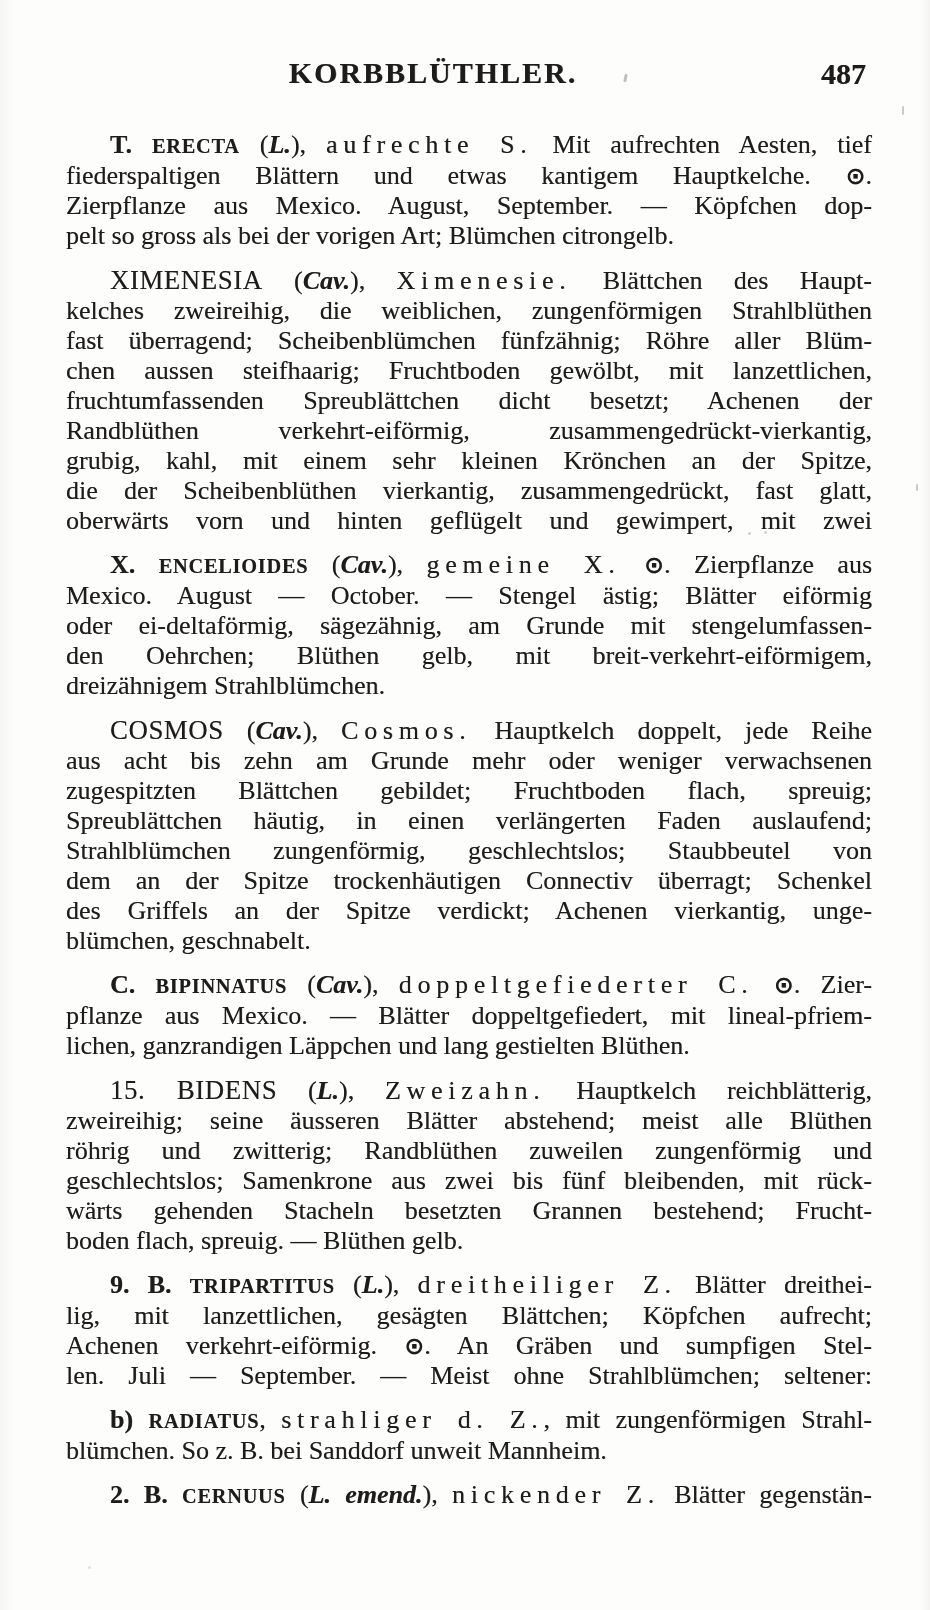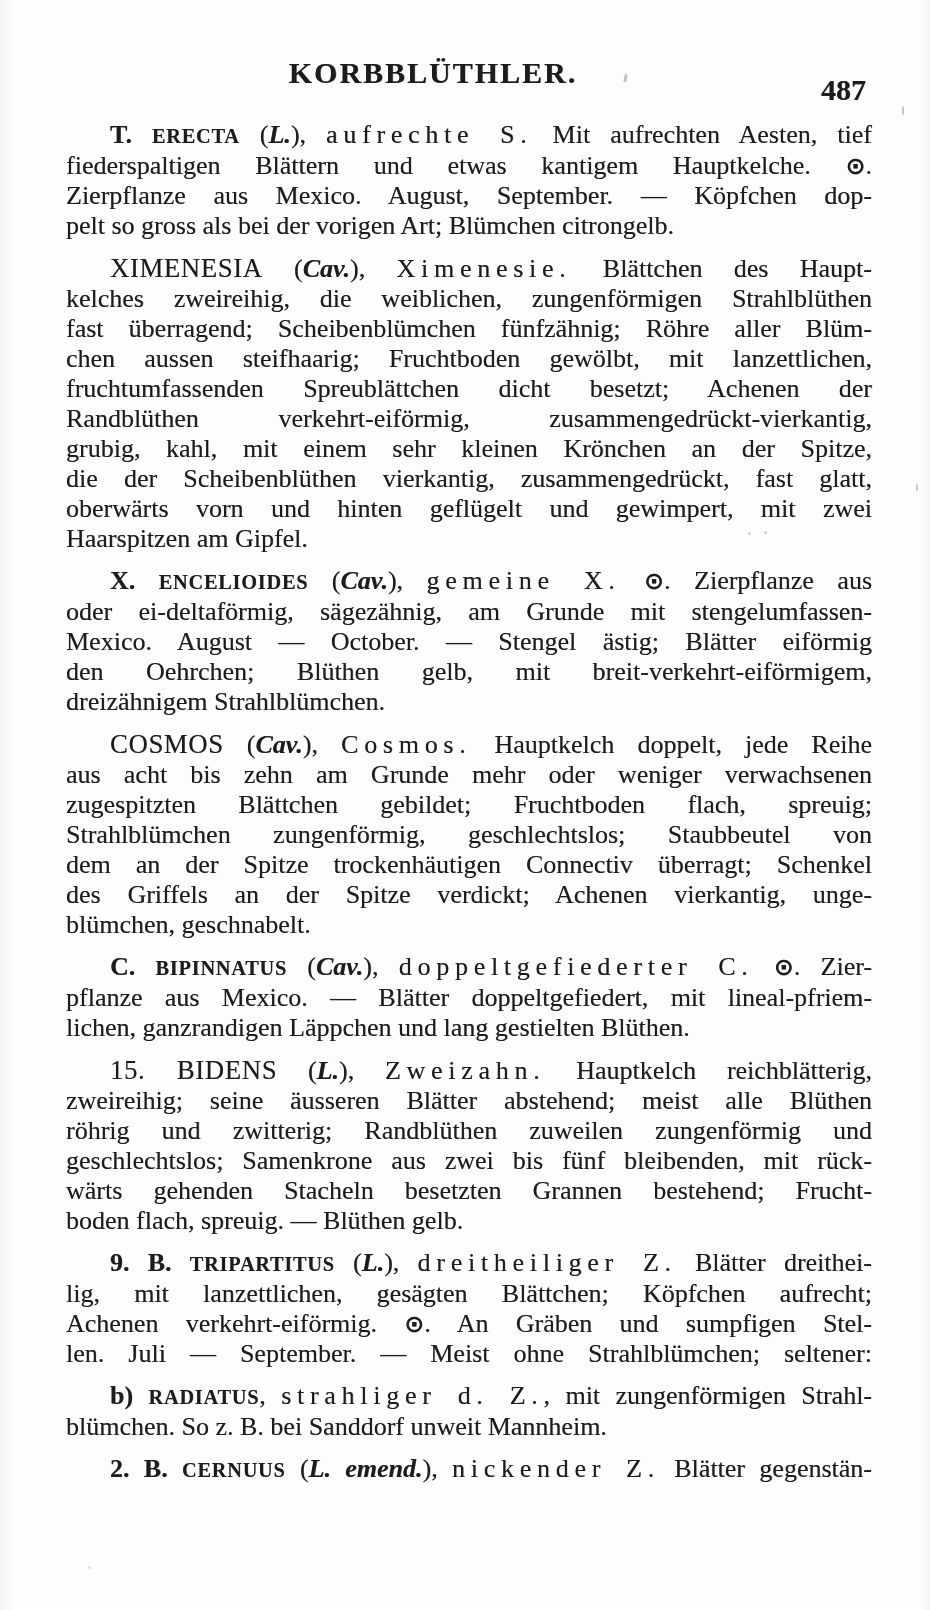--- a/index.html
+++ b/index.html
@@ -22,28 +22,27 @@
   .running-title {
     position: absolute; left: 0; right: 0; text-align: center;
     transform: translateX(-36px);
     font-weight: bold; font-size: 30px; letter-spacing: 2px;
     text-shadow: 0.35px 0 0 rgba(30,28,26,0.6);
   }
   .page-number {
     position: absolute; right: 6px; top: 1px;
     font-weight: bold; font-size: 30px;
     text-shadow: 0.35px 0 0 rgba(30,28,26,0.6);
-    margin-top: 16px;
   }
   .text-block {
     position: absolute; left: 66px; top: 116px; width: 806px;
     font-size: 26px; line-height: 30px;
     text-shadow: 0.3px 0 0 rgba(30,28,26,0.5);
   }
-  .para { margin: 4px 0 12px 0; }
+  .para { margin: 14px 0 12px 0; }
   .line { text-align: justify; text-align-last: justify; }
   .line.first { text-indent: 44px; }
   .line.last { text-align-last: left; }
   .line.last.jl { text-align-last: justify; }
   .b   { font-weight: bold; }
   .gen { font-weight: normal; font-size: 1.03em; letter-spacing: 0.6px; }
   .sc  { font-weight: bold; font-size: 0.78em; letter-spacing: 0.8px; }
   .itb { font-style: italic; font-weight: bold; }
   .sp  { letter-spacing: 0.22em; }
   .sym { font-family: "DejaVu Sans", sans-serif; font-size: 0.92em; font-weight: bold; }
@@ -72,33 +71,33 @@
       <div class="para">
         <div class="line first"><span class="gen">XIMENESIA</span><span> (</span><span class="itb">Cav.</span><span>), </span><span class="sp">Ximenesie.</span><span> Blättchen des Haupt-</span></div>
         <div class="line"><span>kelches zweireihig, die weiblichen, zungenförmigen Strahlblüthen</span></div>
         <div class="line"><span>fast überragend; Scheibenblümchen fünfzähnig; Röhre aller Blüm-</span></div>
         <div class="line"><span>chen aussen steifhaarig; Fruchtboden gewölbt, mit lanzettlichen,</span></div>
         <div class="line"><span>fruchtumfassenden Spreublättchen dicht besetzt; Achenen der</span></div>
         <div class="line"><span>Randblüthen verkehrt-eiförmig, zusammengedrückt-vierkantig,</span></div>
         <div class="line"><span>grubig, kahl, mit einem sehr kleinen Krönchen an der Spitze,</span></div>
         <div class="line"><span>die der Scheibenblüthen vierkantig, zusammengedrückt, fast glatt,</span></div>
         <div class="line"><span>oberwärts vorn und hinten geflügelt und gewimpert, mit zwei</span></div>
-        <div class="line last"><span>Haarspitzen am Gipfel.</span></div>
       </div>
       <div class="para">
         <div class="line first"><span class="b">X. </span><span class="sc">ENCELIOIDES</span><span> (</span><span class="itb">Cav.</span><span>), </span><span class="sp">gemeine X.</span><span> </span><span class="sym">⊙</span><span>. Zierpflanze aus</span></div>
+        <div class="line"><span>Mexico. August — October. — Stengel ästig; Blätter eiförmig</span></div>
         <div class="line"><span>oder ei-deltaförmig, sägezähnig, am Grunde mit stengelumfassen-</span></div>
-        <div class="line"><span>Mexico. August — October. — Stengel ästig; Blätter eiförmig</span></div>
         <div class="line"><span>den Oehrchen; Blüthen gelb, mit breit-verkehrt-eiförmigem,</span></div>
         <div class="line last"><span>dreizähnigem Strahlblümchen.</span></div>
       </div>
       <div class="para">
         <div class="line first"><span class="gen">COSMOS</span><span> (</span><span class="itb">Cav.</span><span>), </span><span class="sp">Cosmos.</span><span> Hauptkelch doppelt, jede Reihe</span></div>
         <div class="line"><span>aus acht bis zehn am Grunde mehr oder weniger verwachsenen</span></div>
         <div class="line"><span>zugespitzten Blättchen gebildet; Fruchtboden flach, spreuig;</span></div>
+        <div class="line"><span>Spreublättchen häutig, in einen verlängerten Faden auslaufend;</span></div>
         <div class="line"><span>Strahlblümchen zungenförmig, geschlechtslos; Staubbeutel von</span></div>
         <div class="line"><span>dem an der Spitze trockenhäutigen Connectiv überragt; Schenkel</span></div>
         <div class="line"><span>des Griffels an der Spitze verdickt; Achenen vierkantig, unge-</span></div>
         <div class="line last"><span>blümchen, geschnabelt.</span></div>
       </div>
       <div class="para">
         <div class="line first"><span class="b">C. </span><span class="sc">BIPINNATUS</span><span> (</span><span class="itb">Cav.</span><span>), </span><span class="sp">doppeltgefiederter C.</span><span> </span><span class="sym">⊙</span><span>. Zier-</span></div>
         <div class="line"><span>pflanze aus Mexico. — Blätter doppeltgefiedert, mit lineal-pfriem-</span></div>
         <div class="line last"><span>lichen, ganzrandigen Läppchen und lang gestielten Blüthen.</span></div>
       </div>

